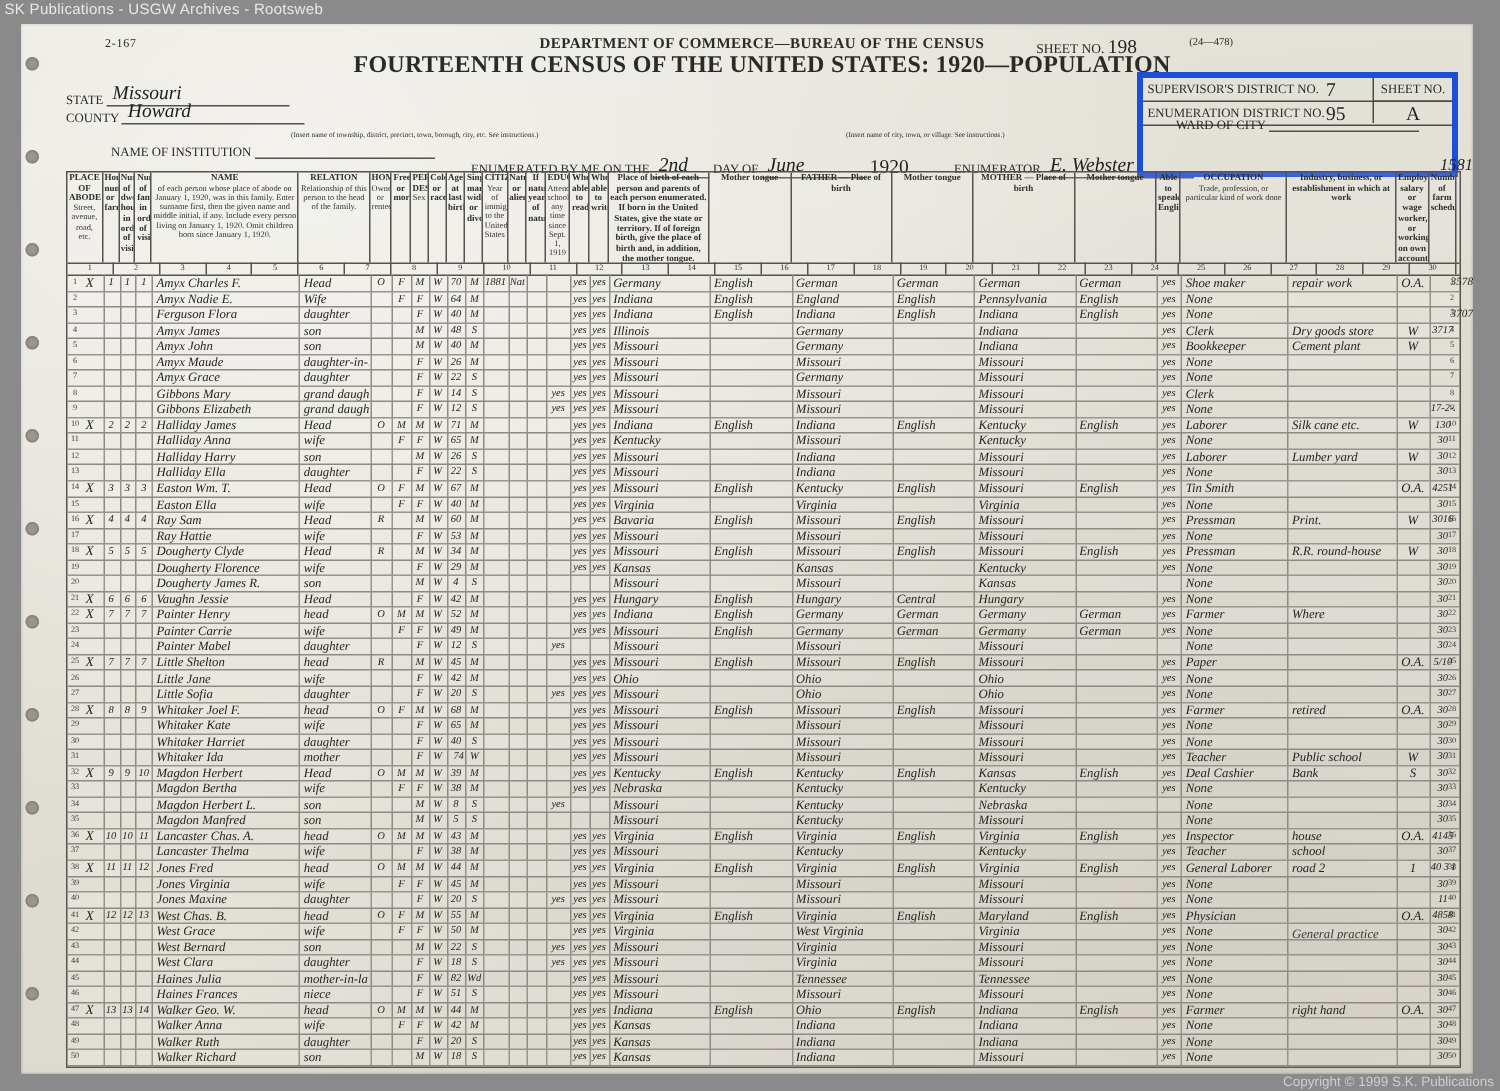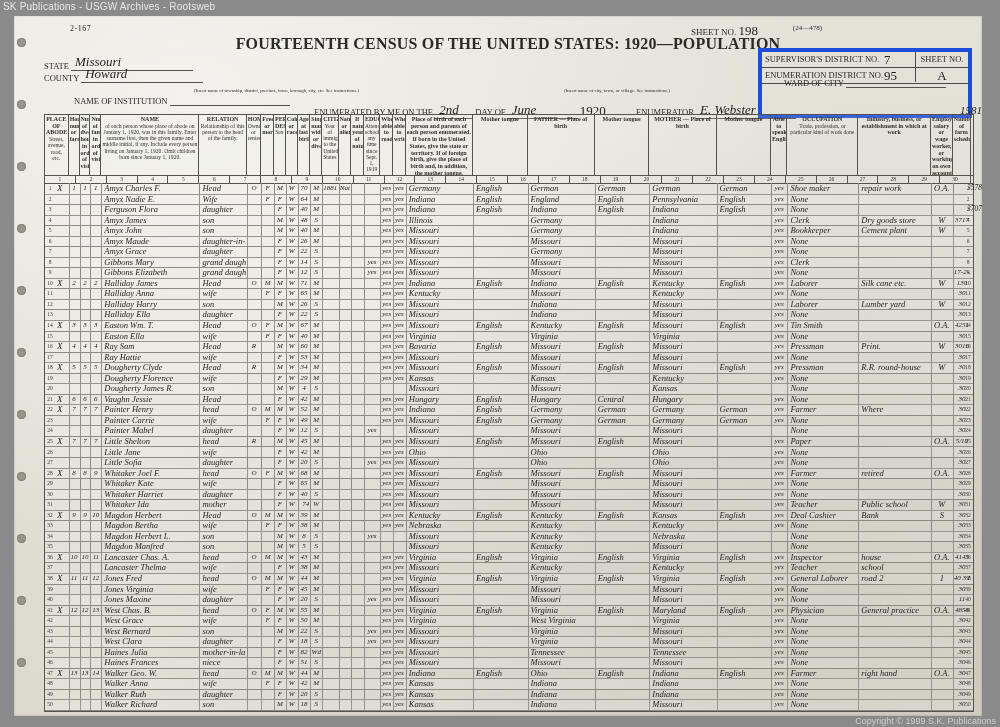--- a/index.html
+++ b/index.html
@@ -108,20 +108,21 @@
         <div class="hole" style="top: 332px;"></div>
         <div class="hole" style="top: 394px;"></div>
         <div class="hole" style="top: 456px;"></div>
         <div class="hole" style="top: 518px;"></div>
         <div class="hole" style="top: 580px;"></div>
         <div class="hole" style="top: 642px;"></div>
       </div>
 
     <div class="hdr">
       <div class="formno">2-167</div>
+      <div class="dept">DEPARTMENT OF COMMERCE—BUREAU OF THE CENSUS</div>
       <div class="title">FOURTEENTH CENSUS OF THE UNITED STATES: 1920—POPULATION</div>
       <div class="sheetno">
         <span>SHEET NO.</span>
         <span class="v fval">198</span>
       </div>
       <div class="rev">(24—478)</div>
 
       <div class="topright">
         <div class="trrow">
           <span class="lbl">SUPERVISOR'S DISTRICT NO.</span>
@@ -1137,21 +1138,21 @@
             <div class="cell hand" style="left: 336.323px; width: 10.7223px; line-height: 10.54px; height: 10.54px; font-size: 7px; text-align: center;">yes</div>
             <div class="cell hand" style="left: 349.045px; width: 10.7223px; line-height: 10.54px; height: 10.54px; font-size: 7px; text-align: center;">yes</div>
             <div class="cell hand" style="left: 363.767px; width: 63.2463px; line-height: 10.54px; height: 10.54px; font-size: 8.5px;">Virginia</div>
             <div class="cell hand" style="left: 431.014px; width: 50.524px; line-height: 10.54px; height: 10.54px; font-size: 8.5px;">English</div>
             <div class="cell hand" style="left: 485.538px; width: 63.2463px; line-height: 10.54px; height: 10.54px; font-size: 8.5px;">Virginia</div>
             <div class="cell hand" style="left: 552.784px; width: 50.524px; line-height: 10.54px; height: 10.54px; font-size: 8.5px;">English</div>
             <div class="cell hand" style="left: 607.308px; width: 63.2463px; line-height: 10.54px; height: 10.54px; font-size: 8.5px;">Maryland</div>
             <div class="cell hand" style="left: 674.554px; width: 50.524px; line-height: 10.54px; height: 10.54px; font-size: 8.5px;">English</div>
             <div class="cell hand" style="left: 727.079px; width: 14.3572px; line-height: 10.54px; height: 10.54px; font-size: 7px; text-align: center;">yes</div>
             <div class="cell hand" style="left: 745.436px; width: 66.8813px; line-height: 10.54px; height: 10.54px; font-size: 8.5px;">Physician</div>
-            <div class="cell hand" style="left: 816.317px; width: 68.6987px; line-height: 10.54px; height: 10.54px; font-size: 8.5px;">General practice</div>
+            <div class="cell hand" style="left: 816.317px; width: 68.6987px; line-height: 10.54px; height: 10.54px; font-size: 8.5px; margin-top: 12px;">General practice</div>
             <div class="cell hand" style="left: 887.016px; width: 19.8096px; line-height: 10.54px; height: 10.54px; font-size: 8.5px; text-align: center;">O.A.</div>
             <div class="cell hand" style="left: 908.825px; width: 16.1747px; line-height: 10.54px; height: 10.54px; font-size: 7px; text-align: center;">4858</div>
           </div>
           <div class="row rowalt" style="top: 432.14px; height: 10.54px;">
             <div class="rn" style="line-height: 10.54px;">42</div>
             <div class="rnr" style="line-height: 10.54px;">42</div>
             <div class="cell hand" style="left: 59.3415px; width: 94.1433px; line-height: 10.54px; height: 10.54px; font-size: 8.5px;">West  Grace</div>
             <div class="cell hand" style="left: 157.485px; width: 43.2542px; line-height: 10.54px; height: 10.54px; font-size: 8.5px;">wife</div>
             <div class="cell hand" style="left: 217.279px; width: 10.7223px; line-height: 10.54px; height: 10.54px; font-size: 7px; text-align: center;">F</div>
             <div class="cell hand" style="left: 230.001px; width: 9.81354px; line-height: 10.54px; height: 10.54px; font-size: 7px; text-align: center;">F</div>

